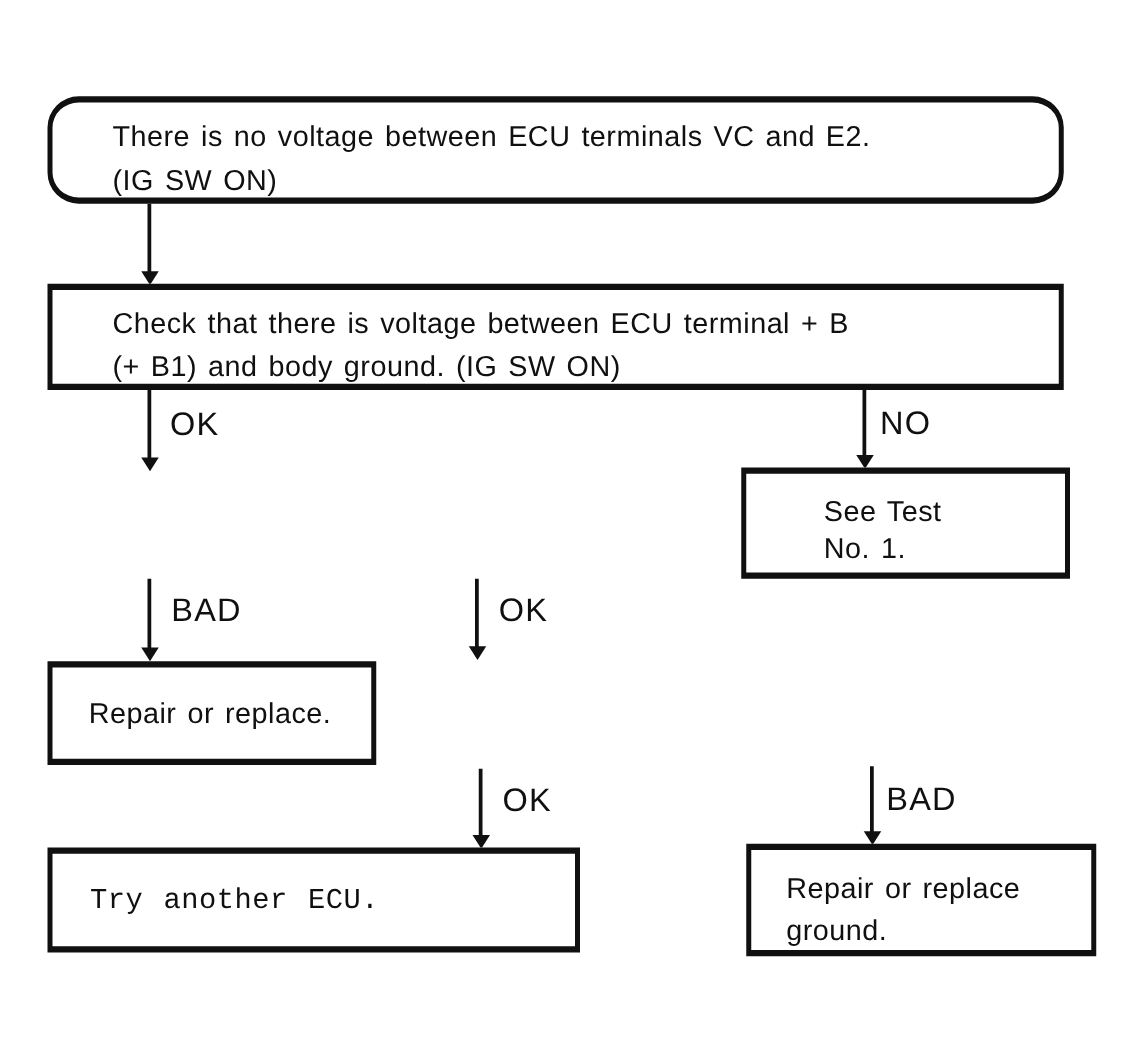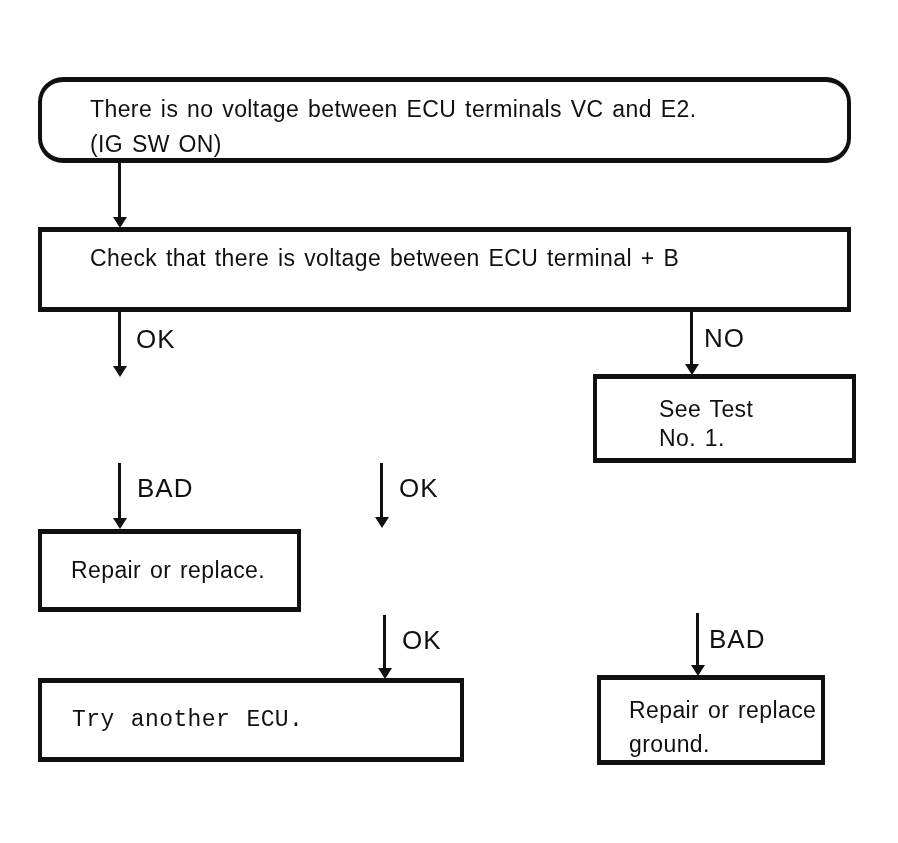--- a/index.html
+++ b/index.html
@@ -53,20 +53,21 @@
     <div class="ln bold">(IG SW ON)</div>
   </div>
 
   <div class="arrow" style="left:113px;top:163px;height:65px;">
     <i class="shaft"></i>
     <i class="head"></i>
   </div>
 
   <div class="box" style="left:38px;top:227px;width:813px;height:85px;padding:9px 16px 0 48px;">
     <div class="ln">Check that there is voltage between ECU terminal + B</div>
+    <div class="ln"><span>(+ B1) and body ground. </span><span class="bold">(IG SW ON)</span></div>
   </div>
 
   <div class="elabel" style="left:136px;top:324px;">OK</div>
   <div class="arrow" style="left:113px;top:312px;height:65px;">
     <i class="shaft"></i>
     <i class="head"></i>
   </div>
 
   <div class="elabel" style="left:704px;top:323px;">NO</div>
   <div class="arrow" style="left:685px;top:312px;height:63px;">
@@ -106,18 +107,18 @@
   <div class="elabel" style="left:709px;top:624px;">BAD</div>
   <div class="arrow" style="left:691px;top:613px;height:63px;">
     <i class="shaft"></i>
     <i class="head"></i>
   </div>
 
   <div class="box vcenter" style="left:38px;top:678px;width:426px;height:84px;padding-left:30px;font-family:Liberation Mono, monospace;">
     <div class="ln">Try another ECU.</div>
   </div>
 
-  <div class="box" style="left:597px;top:675px;width:228px;height:90px;padding:13px 10px 0 28px;line-height:34px;">
+  <div class="box" style="left:597px;top:675px;width:280px;height:90px;padding:13px 10px 0 28px;line-height:34px;">
     <div class="ln">Repair or replace</div>
     <div class="ln">ground.</div>
   </div>
 
 </div>
 
 </body></html>

